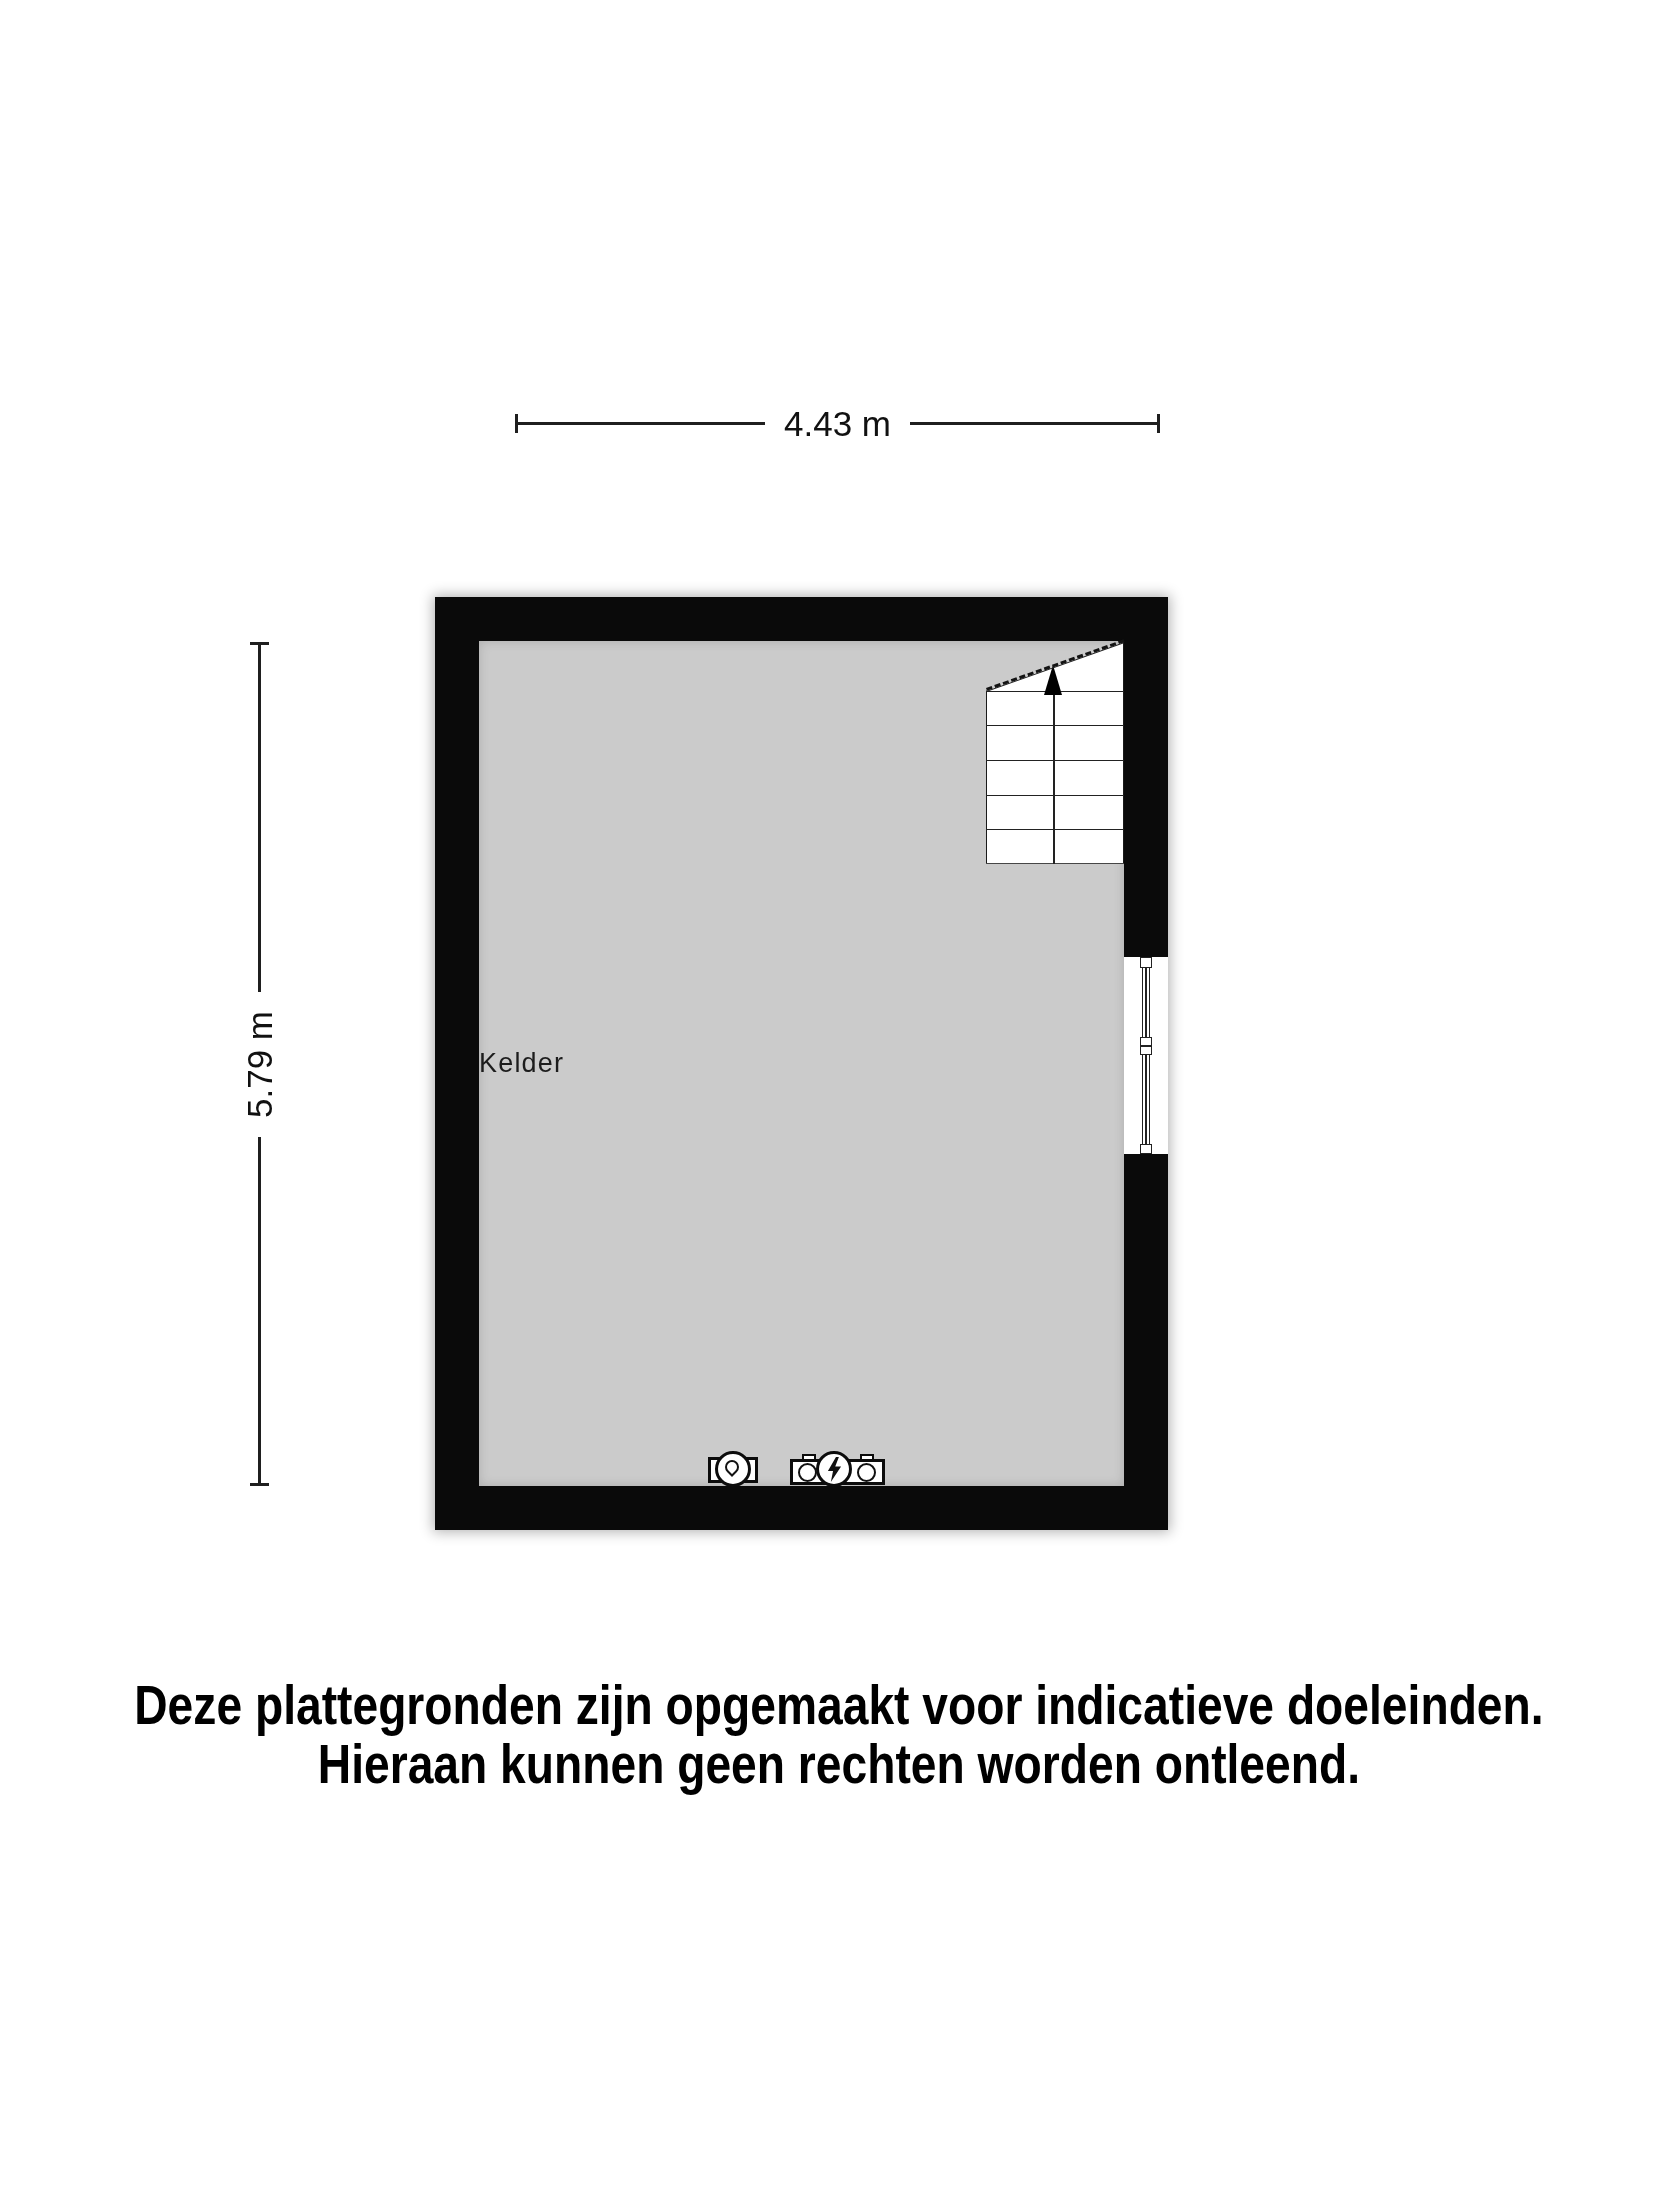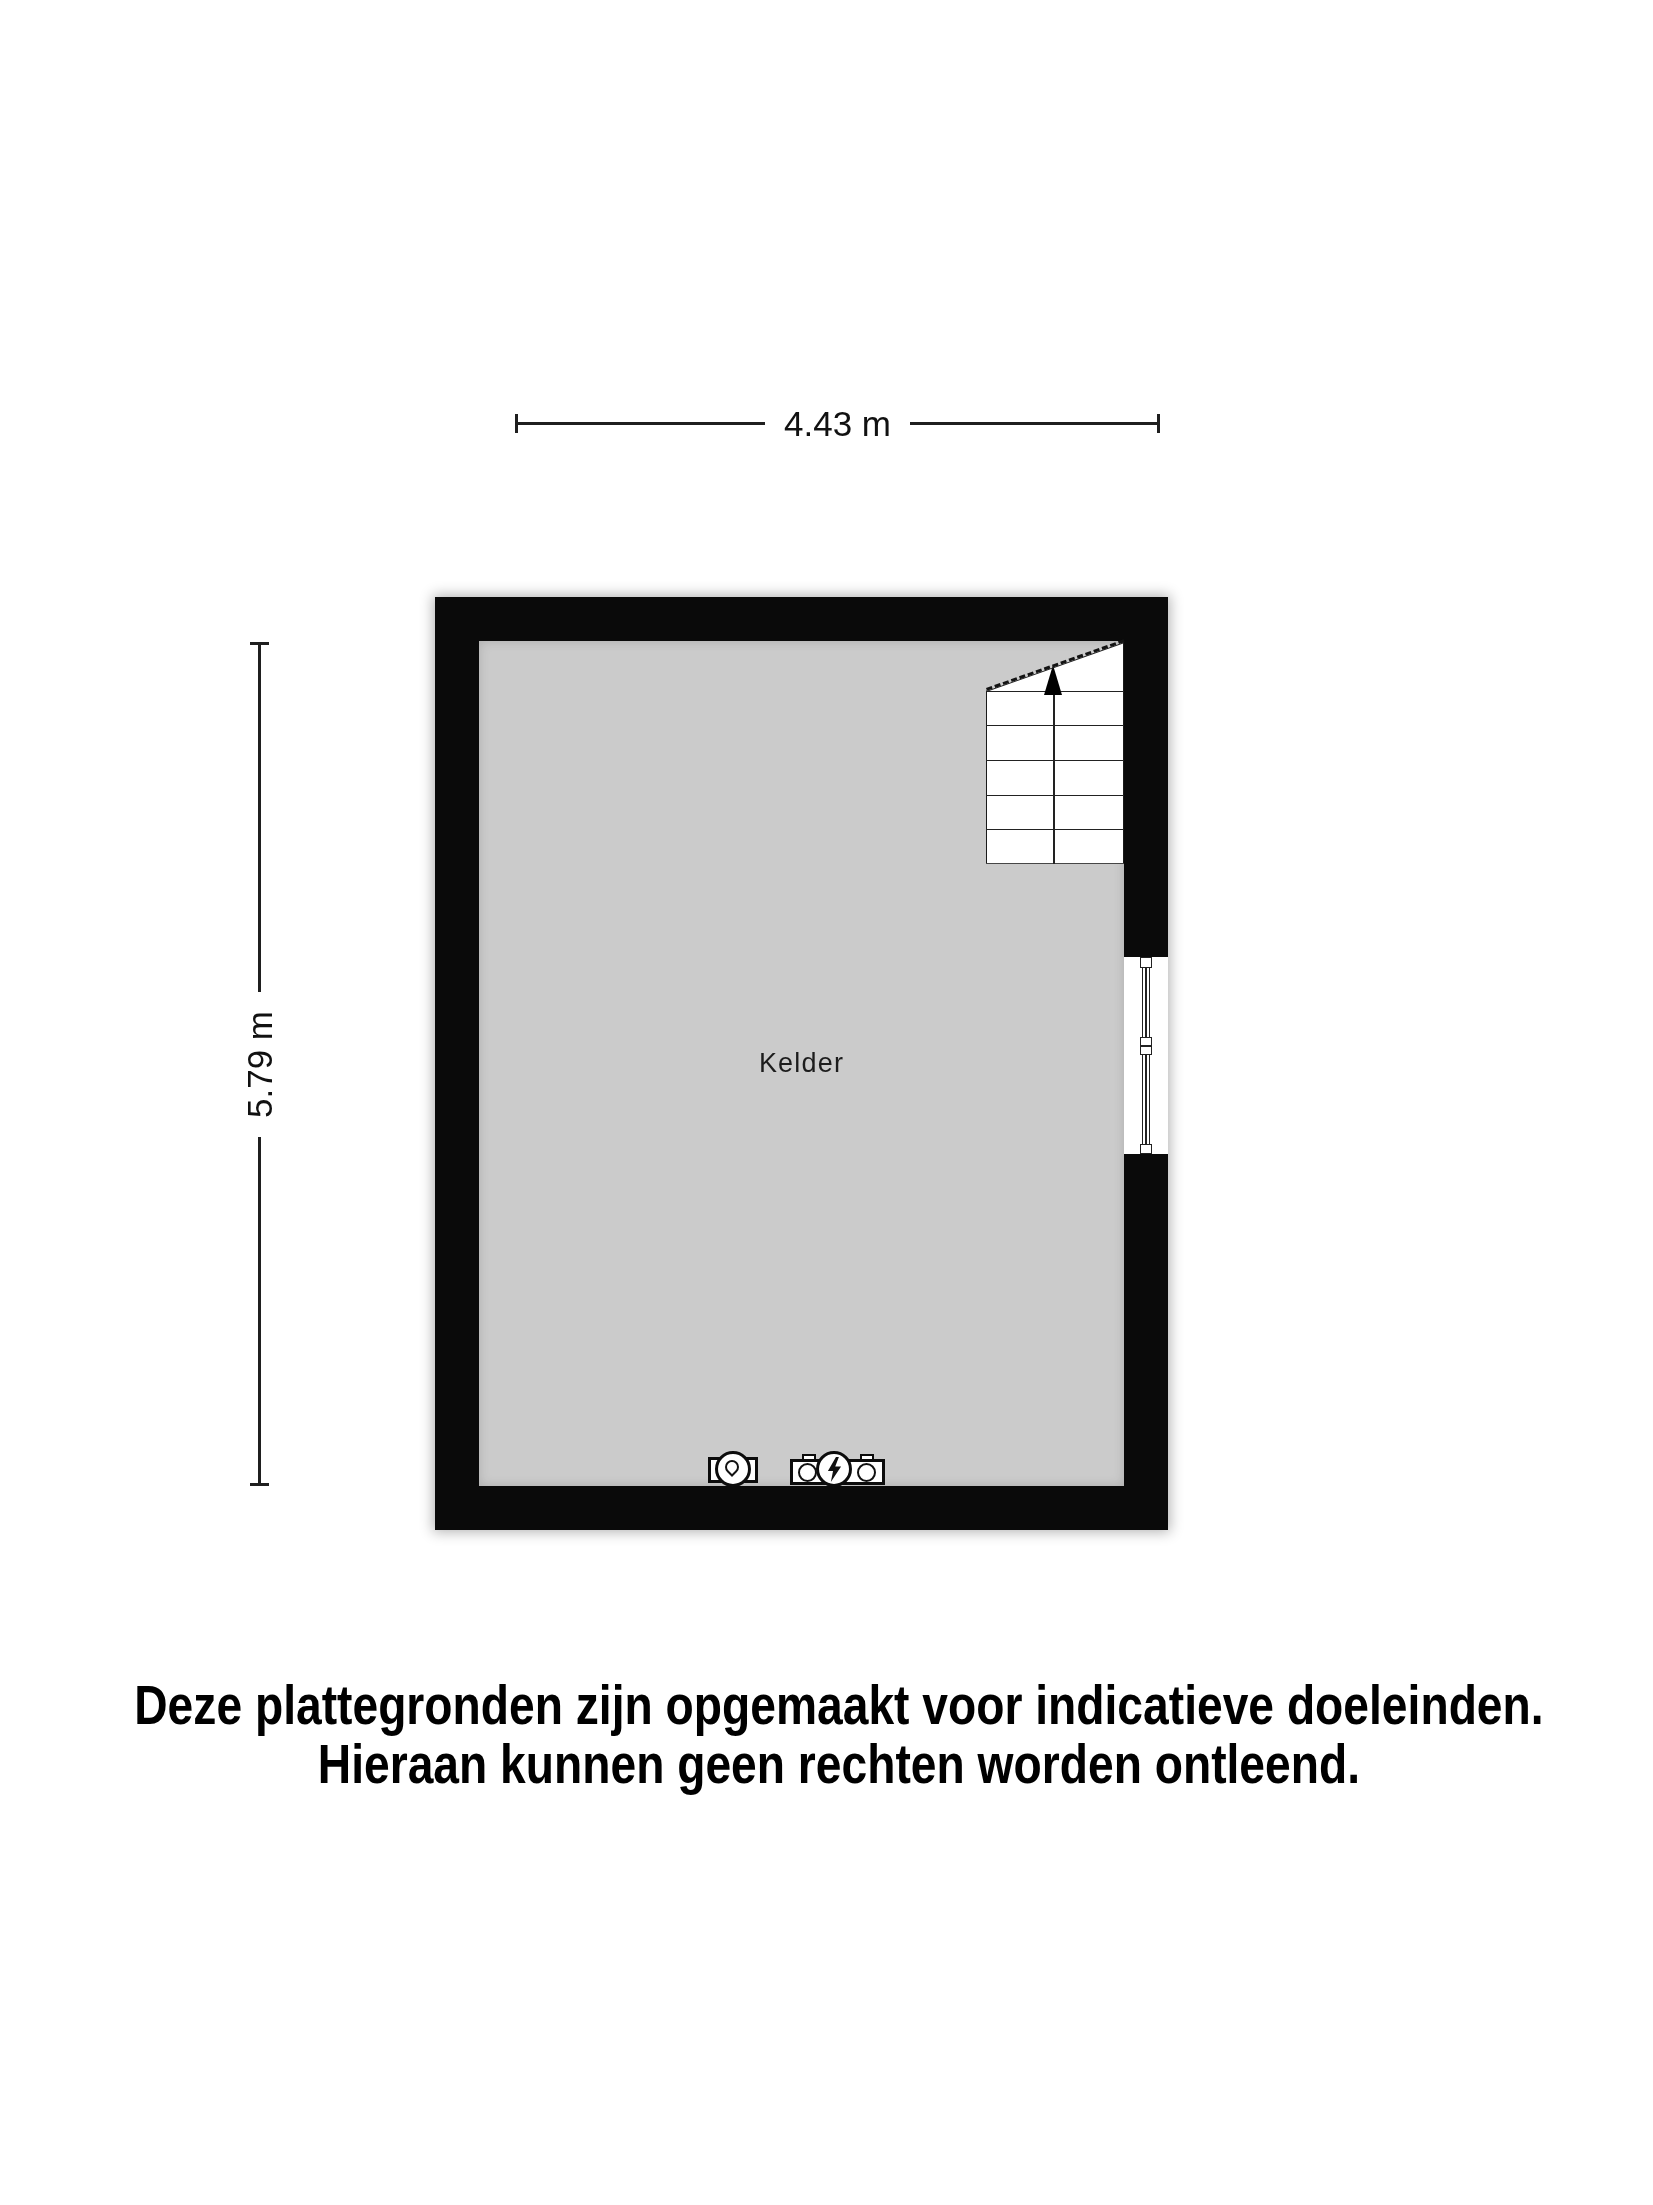--- a/index.html
+++ b/index.html
@@ -45,21 +45,21 @@
   
   .floorplan{
     position:absolute;left:435px;top:597px;width:733px;height:933px;
     background:var(--wall);
     box-shadow:0 0 12.6px 1.6px rgba(0,0,0,0.30);
   }
   .room{
     position:absolute;left:44px;top:44px;right:44px;bottom:44px;
     background:var(--floor);
     box-shadow:inset 0 0 11px rgba(0,0,0,0.15);
-    display:flex;align-items:center;justify-content:center;
+    display:flex;align-items:center;justify-content:flex-start;
   }
   .room-label{
     font-size:27px;letter-spacing:1.2px;color:#1c1c1c;
   }
 
   
   .stairs{position:absolute;right:0;top:0.8px;width:138px;height:222px;}
   .stairs .tread-area{
     position:absolute;inset:0;background:#ffffff;
     clip-path:polygon(0 49px,138px 0,138px 222px,0 222px);

